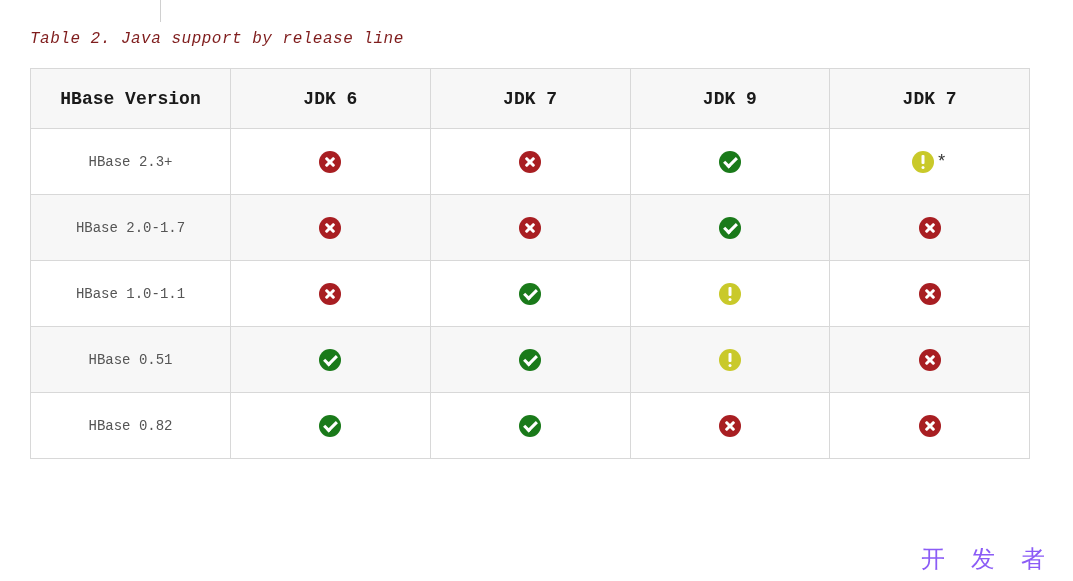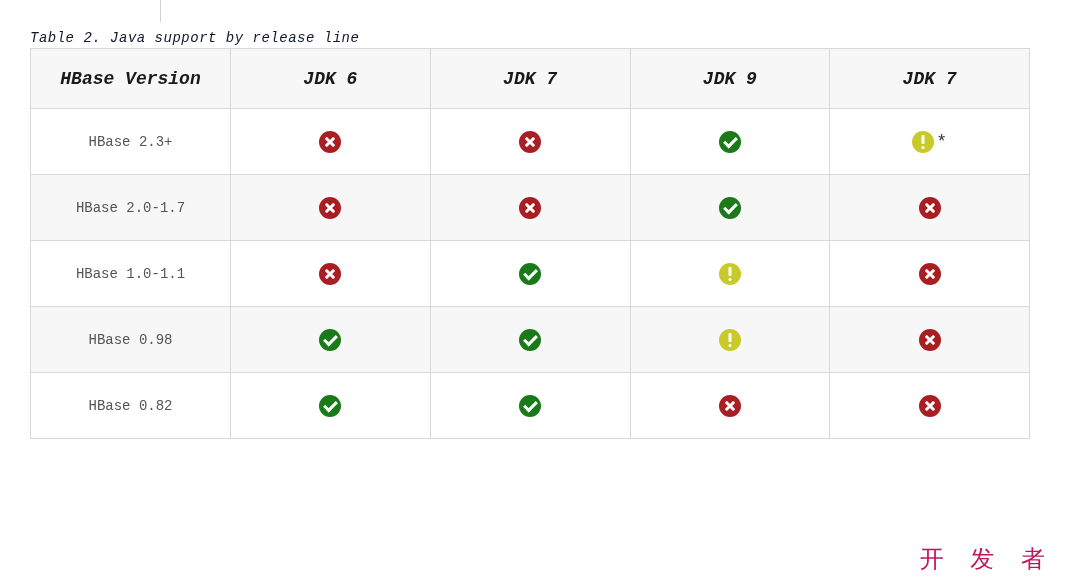--- a/index.html
+++ b/index.html
@@ -6,44 +6,43 @@
     body {
       font-family: "Courier New", Courier, monospace;
       background: #ffffff;
       width: 1073px;
       height: 581px;
       padding: 30px 30px 0 30px;
       position: relative;
     }
     .caption {
       font-style: italic;
-      color: #0f172a;
-      font-size: 14px;
-      margin-bottom: 2px;
+      color: #7f1d1d;
+      font-size: 16px;
+      margin-bottom: 20px;
       letter-spacing: 0.5px;
     }
     table {
       border-collapse: collapse;
       width: 1000px;
       table-layout: fixed;
     }
     th, td {
       border: 1px solid #d8d8d8;
       text-align: center;
       vertical-align: middle;
       font-size: 18px;
       height: 66px;
     }
     th:first-child { width: 200px; }
     th {
       background: #f7f7f7;
       font-weight: bold;
       color: #1a1a1a;
       height: 60px;
-      font-style: italic;
     }
     tbody tr:nth-child(even) td { background: #f7f7f7; }
     tbody tr:nth-child(odd) td { background: #ffffff; }
     td:first-child {
       color: #555;
       font-size: 14px;
     }
     .icon {
       display: inline-block;
       width: 22px;
@@ -92,22 +91,22 @@
       background: #fff;
       transform: translateX(-50%);
       border-radius: 50%;
     }
     .suffix { font-size: 18px; color: #333; margin-left: 2px; vertical-align: middle; }
     .watermark {
       position: absolute;
       right: 18px;
       bottom: 10px;
       text-align: left;
-      font-family: Liberation Sans, sans-serif;
-      color: #be185d;
+      font-family: Liberation Serif, serif;
+      color: #8b5cf6;
       line-height: 1;
       pointer-events: none;
       margin-left: 19px;
     }
     .wm-top { font-size: 24px; letter-spacing: 10px; }
     .wm-bot { font-size: 24px; letter-spacing: 0; display: flex; align-items: baseline; }
     .wm-bot .big { font-size: 28px; }
     .wm-bot .sm { font-size: 14px; }
     .top-divider {
       position: absolute;
@@ -151,21 +150,21 @@
         <td><span class="icon icon-cross"></span></td>
       </tr>
       <tr>
         <td>HBase 1.0-1.1</td>
         <td><span class="icon icon-cross"></span></td>
         <td><span class="icon icon-check"></span></td>
         <td><span class="icon icon-warn"></span></td>
         <td><span class="icon icon-cross"></span></td>
       </tr>
       <tr>
-        <td>HBase 0.98</td>
+        <td>HBase 0.51</td>
         <td><span class="icon icon-check"></span></td>
         <td><span class="icon icon-check"></span></td>
         <td><span class="icon icon-warn"></span></td>
         <td><span class="icon icon-cross"></span></td>
       </tr>
       <tr>
         <td>HBase 0.82</td>
         <td><span class="icon icon-check"></span></td>
         <td><span class="icon icon-check"></span></td>
         <td><span class="icon icon-cross"></span></td>

